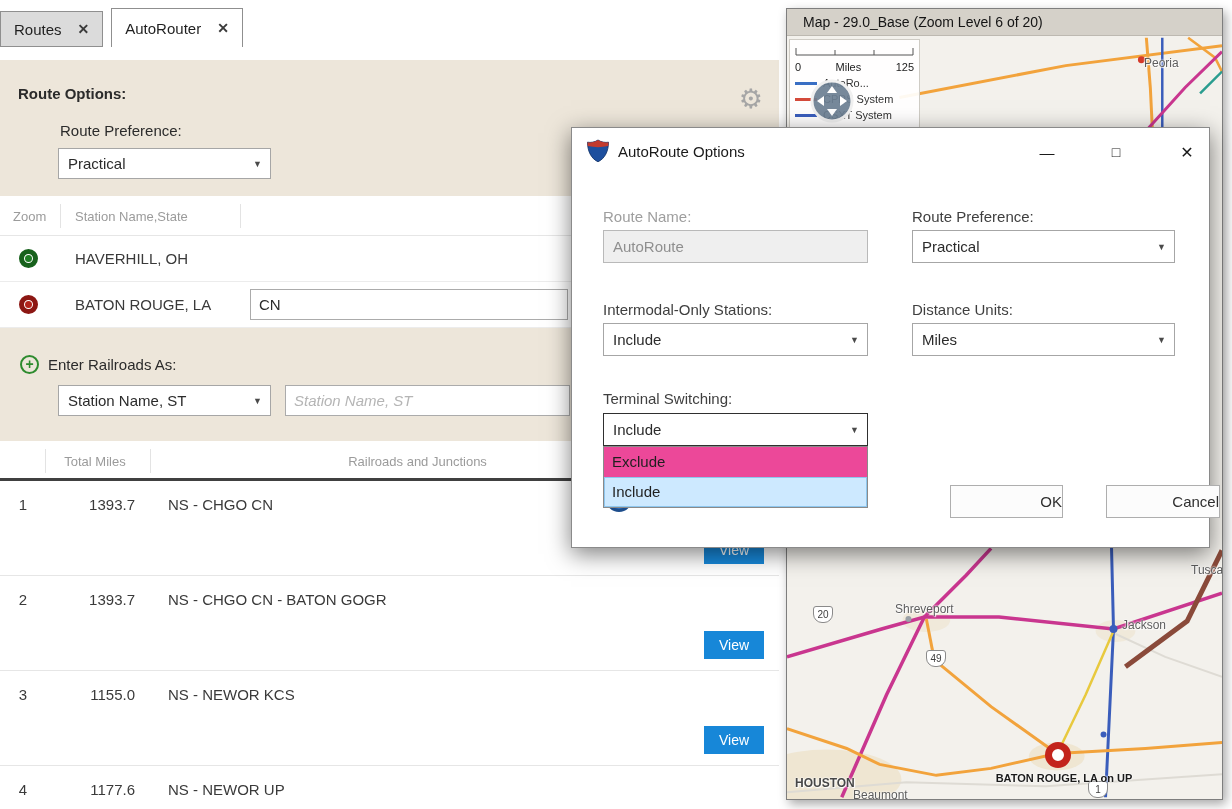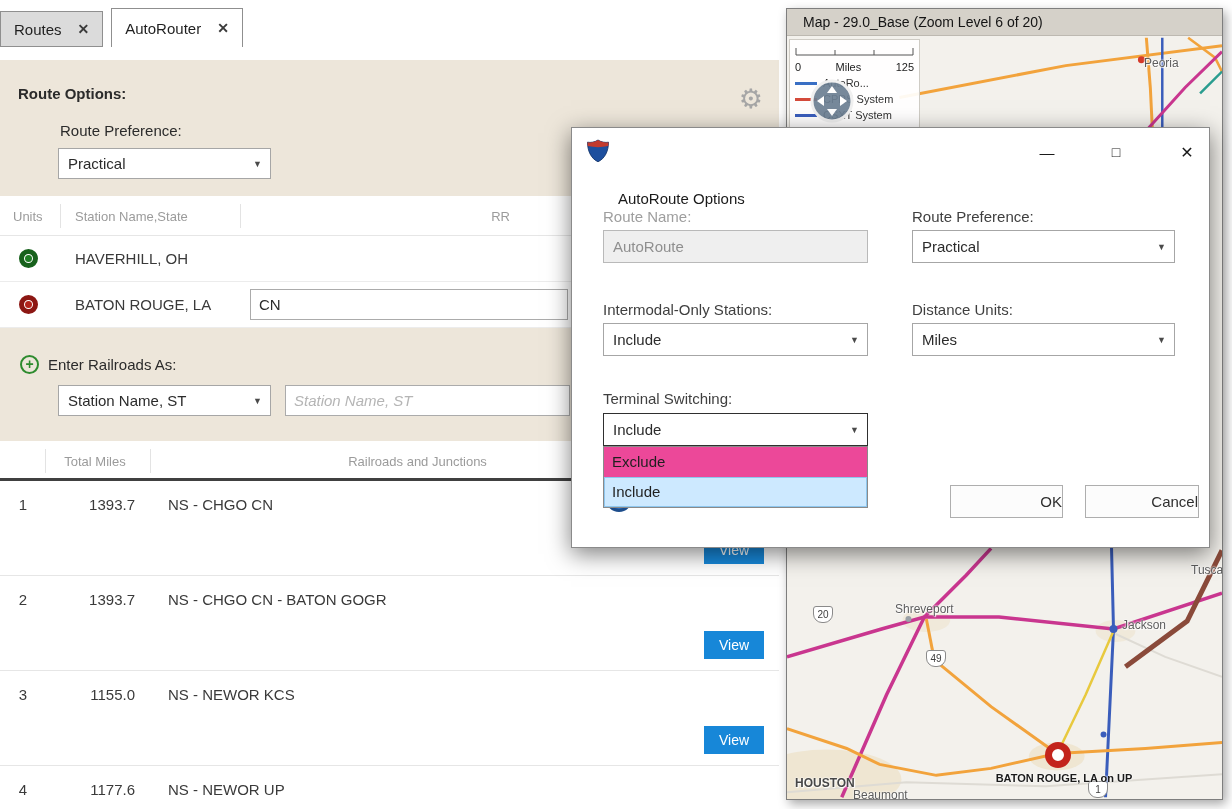--- a/index.html
+++ b/index.html
@@ -100,21 +100,21 @@
   .scale-text { display:flex; justify-content:space-between; font-size:11px; color:#222; margin:0 0 2px; }
   .legend-item { display:flex; align-items:center; height:16px; }
   .swatch { width:22px; height:3px; margin-right:6px; flex:none; background:#888; }
   .legend-label { font-size:11px; color:#333; white-space:nowrap; }
   .pan-control { position:absolute; left:22px; top:42px; width:46px; height:46px; z-index:3; }
 
   
   .dialog { position:absolute; left:571px; top:127px; width:639px; height:421px; background:#fff;
             border:1px solid #8a8a8a; box-shadow:0 6px 22px rgba(0,0,0,.5); z-index:50; }
   .dlg-icon { position:absolute; left:14px; top:11px; }
-  .dlg-title { position:absolute; left:46px; top:15px; font-size:15px; color:#1a1a1a;margin-top:47px; }
+  .dlg-title { position:absolute; left:46px; top:15px; font-size:15px; color:#1a1a1a; }
   .dlg-btn { position:absolute; top:10px; width:30px; height:28px; display:flex; align-items:center;
              justify-content:center; color:#1a1a1a; }
   #dlg-min { left:460px; font-size:15px; } #dlg-max { left:529px; font-size:14px; }
   #dlg-close { left:600px; font-size:16px; }
 
   .dlg-label { position:absolute; font-size:15px; color:#3f3f3f; }
   .dlg-label.disabled { color:#9e9e9e; }
   #lbl-route-name { left:31px; top:80px; } #lbl-pref { left:340px; top:80px; }
   #lbl-intermodal { left:31px; top:173px; } #lbl-units { left:340px; top:173px; }
   #lbl-terminal { left:31px; top:262px; }
@@ -128,21 +128,21 @@
   #combo-terminal { left:31px; top:285px; width:265px; height:33px; border-color:#2f2f2f; }
 
   .dlg-list { position:absolute; left:31px; top:318px; width:265px; background:#fff;
               border:1px solid #8a8a8a; z-index:2; }
   .dlg-option { height:30px; line-height:30px; padding-left:8px; font-size:15px; color:#1f1f1f; background:#ec4899; }
   .dlg-option.selected { background:#cde9ff; box-shadow:inset 0 0 0 1px #8ec7ef; }
   .blue-circle { position:absolute; left:34px; top:358px; width:26px; height:26px; border-radius:50%;
                  background:#2d6fc0; border:3px solid #1d4d8c; z-index:1; }
   .dlg-button { position:absolute; top:357px; height:33px; background:#fcfcfc; border:1px solid #aeaeae;
                 font:15px "Liberation Sans",sans-serif; color:#2f2f2f;text-align:right; }
-  #btn-ok { left:378px; width:113px; } #btn-cancel { left:513px; width:114px;padding-left:16px; }
+  #btn-ok { left:378px; width:113px; } #btn-cancel { left:534px; width:114px;padding-left:16px; }
 </style>
 </head>
 <body>
 
 <div class="left-panel">
 
   <div class="tabbar">
   <div class="tab inactive">
     <span class="tab-label">Routes</span>
     <span class="tab-close">✕</span>
@@ -158,25 +158,24 @@
     <div class="ro-title">Route Options:</div>
     <div class="gear">⚙</div>
     <div class="ro-pref-label">Route Preference:</div>
     <div class="combo ro-combo">
       <span>Practical</span>
       <span class="arrow">▼</span>
     </div>
   </div>
 
   <div class="stops-header">
-    <span class="h h-stop">Units</span>
+    <span class="h h-stop">Zoom</span>
     <span class="sep s1"></span>
     <span class="h h-station">Station Name,State</span>
     <span class="sep s2"></span>
-    <span class="h h-rr">RR</span>
   </div>
 
   <div class="stops-rows">
   <div class="stop-row origin">
     <span class="stop-dot"></span>
     <span class="stop-station">HAVERHILL, OH</span>
   </div>
 
   <div class="stop-row destination">
     <span class="stop-dot"></span>

